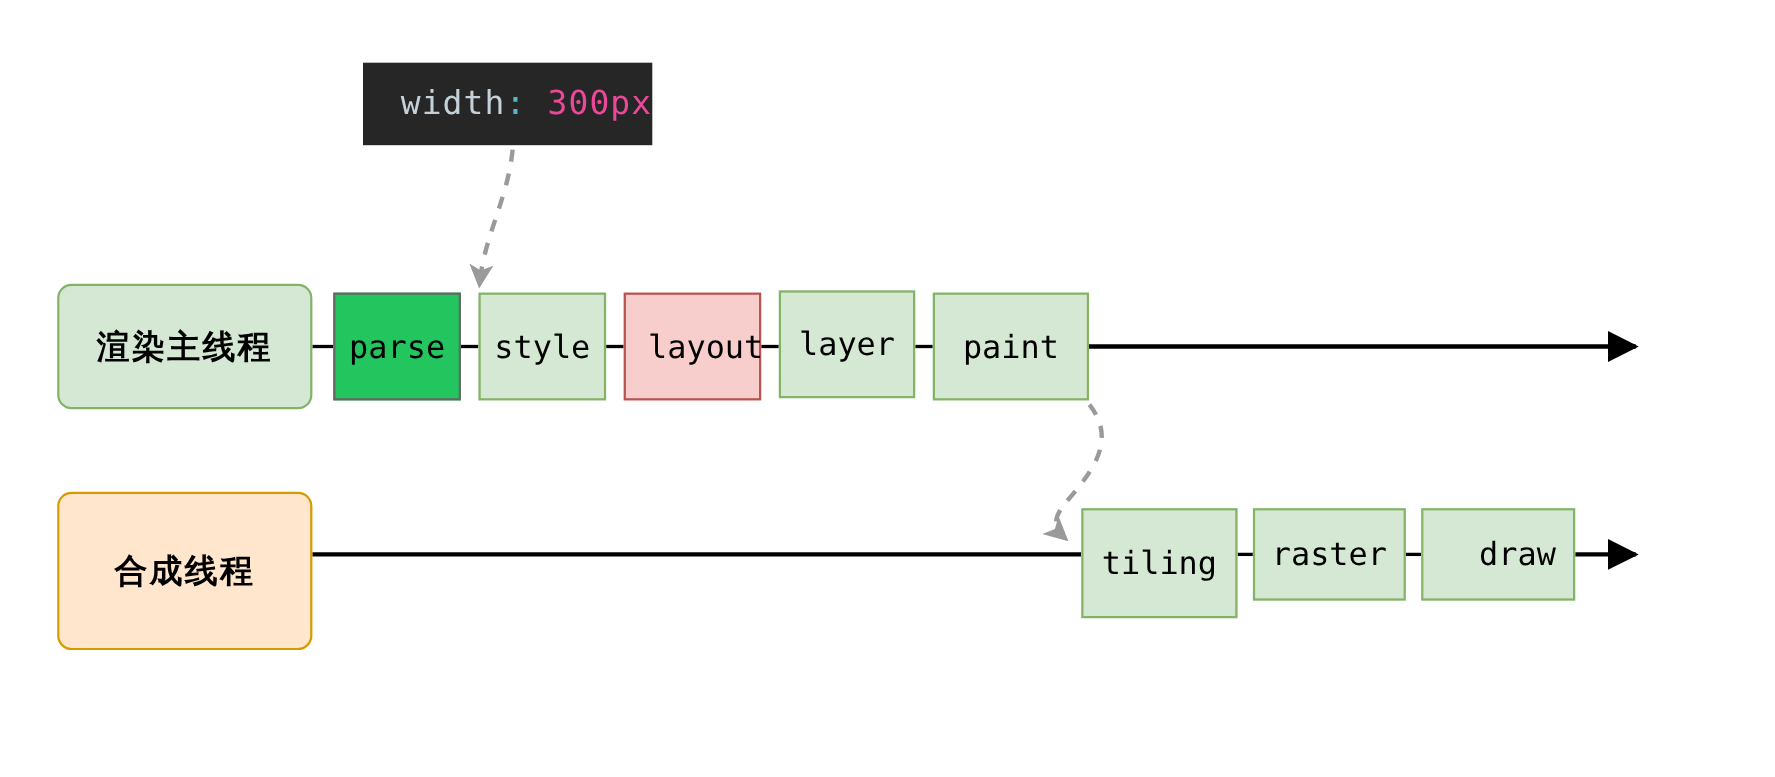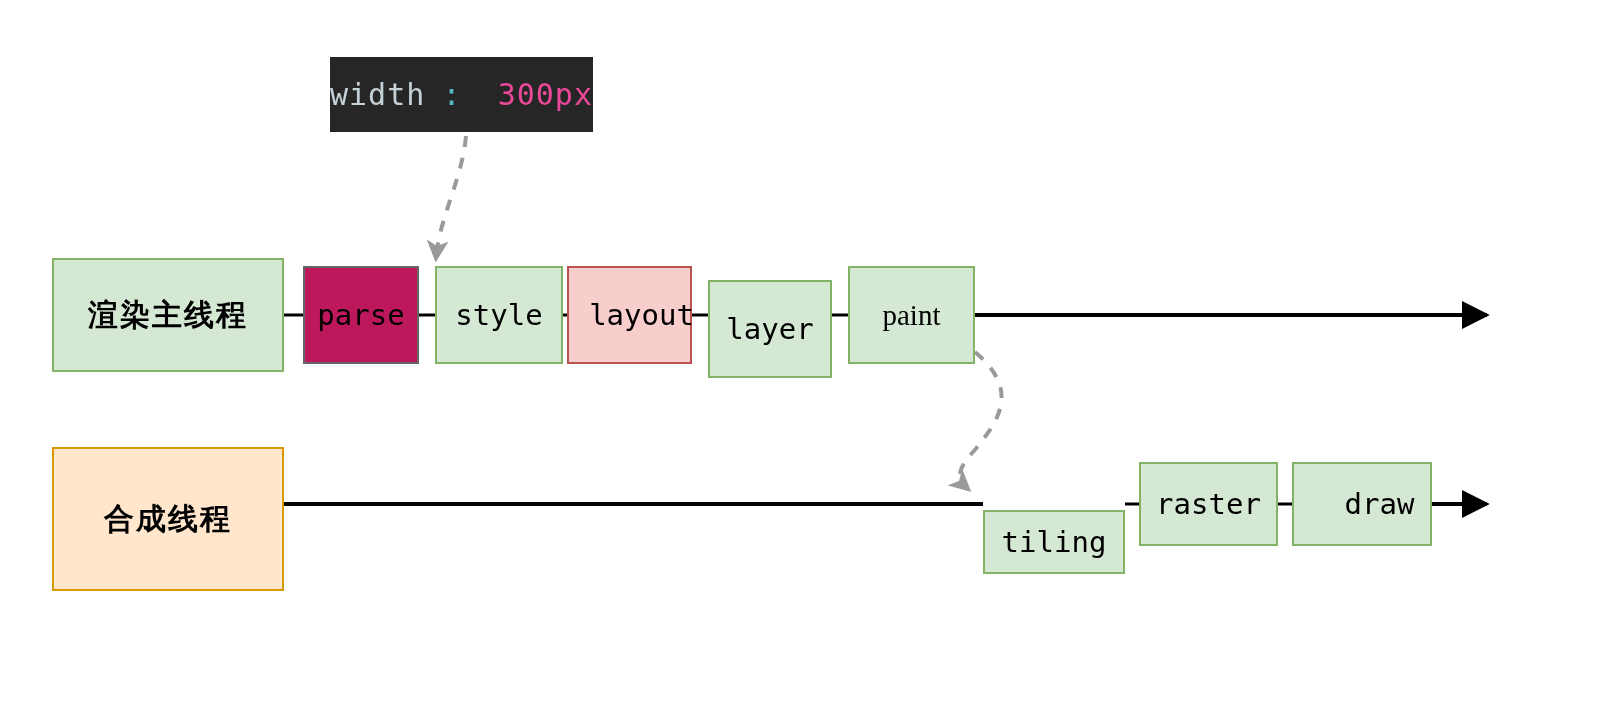--- a/index.html
+++ b/index.html
@@ -41,38 +41,39 @@
     font-size: 29px;
     color: #000000;
     letter-spacing: 0px;
     white-space: nowrap;
   }
   .node.lane {
     font-family: "DejaVu Sans", "Liberation Sans", sans-serif;
     font-size: 30px;
     font-weight: 700;
     letter-spacing: 2px;
+    border-radius: 13px;
   }
   .n-green  { background: #d5e8d4; border-color: #82b366; }
   .n-red    { background: #f8cecc; border-color: #b85450; padding-left: 24px; }
-  .n-gray   { background: #be185d; border-color: #666666; }
+  .n-gray   { background: #22c55e; border-color: #666666; }
   .n-orange { background: #ffe6cc; border-color: #d79b00; }
 
   
   #code-chip {
     position: absolute;
     left: 330px;
     top: 57px;
     width: 263px;
     height: 75px;
     box-sizing: border-box;
     background: #262626;
     display: flex;
     align-items: center;
-    justify-content: space-between;
+    justify-content: flex-end;
     font-family: "DejaVu Sans Mono", "Liberation Mono", monospace;
     font-size: 30px;
     letter-spacing: 1px;
     white-space: pre;
   }
   #code-chip .tok-prop  { color: #c5d1d9; }
   #code-chip .tok-punct { color: #56b6c2; }
   #code-chip .tok-val   { color: #ec4899; }
 
   
@@ -128,30 +129,30 @@
   </svg>
 
   <div id="code-chip">
     <span class="tok-prop">width</span><span class="tok-punct">: </span><span class="tok-val">300px</span>
   </div>
 
   <div class="node lane n-green" style="left:52px; top:258px; width:232px; height:114px;">渲染主线程</div>
 
   <div class="node n-gray" style="left:303px; top:266px; width:116px; height:98px;">parse</div>
 
-  <div class="node n-green" style="left:435px; top:266px; width:128px; height:98px;">style</div>
+  <div class="node n-green" style="left:435px; top:266px; width:116px; height:98px;">style</div>
 
   <div class="node n-red" style="left:567px; top:266px; width:125px; height:98px;">layout</div>
 
-  <div class="node n-green" style="left:708px; top:280px; width:124px; height:98px;">layer</div>
+  <div class="node n-green" style="left:708px; top:264px; width:124px; height:98px;">layer</div>
 
-  <div class="node n-green" style="left:848px; top:266px; width:127px; height:98px;font-family:Liberation Serif, serif;">paint</div>
+  <div class="node n-green" style="left:848px; top:266px; width:142px; height:98px;">paint</div>
 
   <div class="node lane n-orange" style="left:52px; top:447px; width:232px; height:144px;">合成线程</div>
 
-  <div class="node n-green" style="left:983px; top:462px; width:142px; height:64px;margin-top:48px;">tiling</div>
+  <div class="node n-green" style="left:983px; top:462px; width:142px; height:100px;">tiling</div>
 
   <div class="node n-green" style="left:1139px; top:462px; width:139px; height:84px;">raster</div>
 
   <div class="node n-green" style="left:1292px; top:462px; width:140px; height:84px;padding-left:35px;">draw</div>
 
 
 </div>
 
 </body></html>

